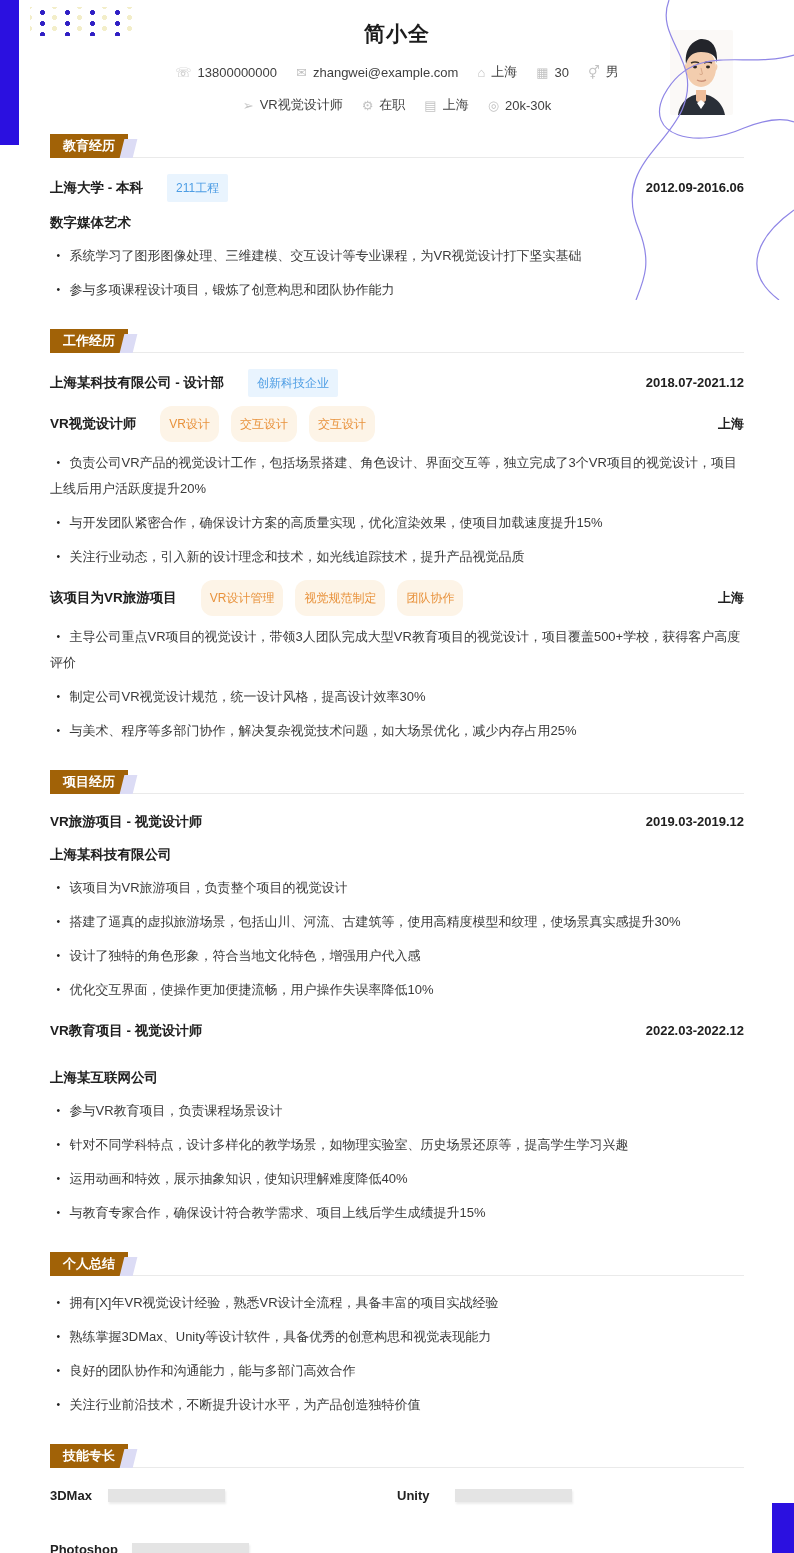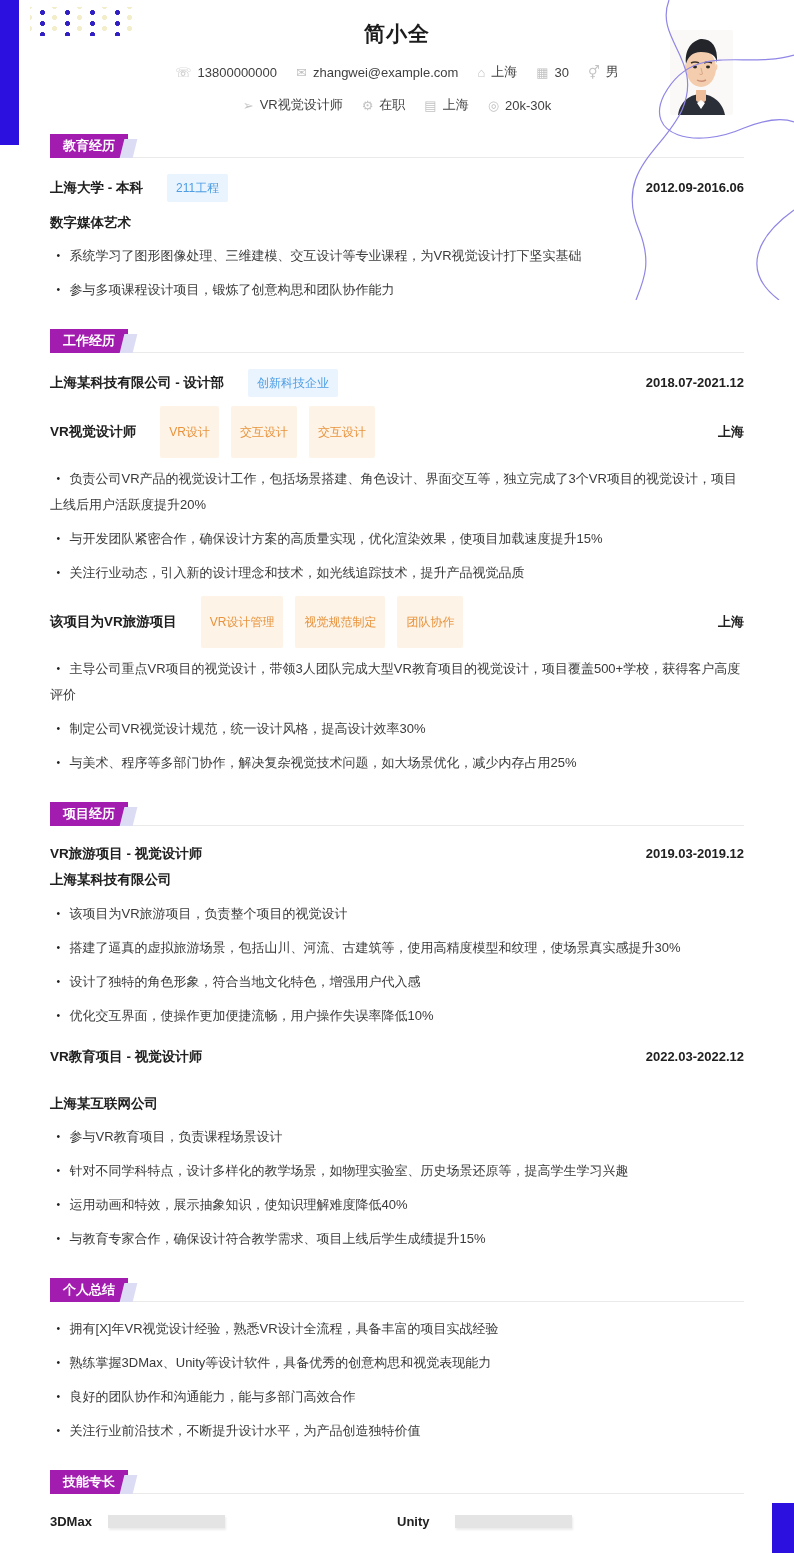--- a/index.html
+++ b/index.html
@@ -18,31 +18,31 @@
   
   .name{padding-top:20px;text-align:center;font-size:21px;font-weight:700;color:#1c1c1c;letter-spacing:1px;}
   .contact-row{display:flex;justify-content:center;align-items:center;gap:7px;margin-top:15px;font-size:13px;color:#3f3f3f;}
   .contact-row .item{display:flex;align-items:center;gap:6px;margin:0 6px;}
   .cicon{color:#c2c2c2;font-size:13px;line-height:1;}
   .photo{position:absolute;left:670px;top:30px;width:63px;height:85px;overflow:hidden;border-radius:2px;z-index:2;}
 
   
   .content{padding:0 50px;}
   .section-head{position:relative;border-bottom:1px solid #eaeaea;height:23px;}
-  .badge{position:absolute;left:0;bottom:-1px;background:#a21caf;color:#fff;font-size:13px;font-weight:700;
+  .badge{position:absolute;left:0;bottom:-1px;background:#a16207;color:#fff;font-size:13px;font-weight:700;
     padding:4px 13px;line-height:16px;z-index:1;}
   .badge::after{content:"";position:absolute;right:-7px;top:5px;width:13px;height:19px;background:#dcdcf5;
     transform:skewX(-14deg);z-index:-1;}
 
   .entry-line{display:flex;justify-content:space-between;align-items:center;margin-top:16px;line-height:24px;}
   .entry-left{display:flex;align-items:center;gap:24px;}
   .b{font-weight:700;color:#202020;font-size:13.5px;}
   .date{font-weight:700;color:#202020;font-size:13px;white-space:nowrap;}
   .tag-blue{background:#e9f4fe;color:#4d9de4;font-size:12px;padding:2px 9px;border-radius:2px;}
-  .tag-orange{background:#fdf4e7;color:#e8923c;font-size:12px;padding:14px 9px;border-radius:2px;}
+  .tag-orange{background:#fdf4e7;color:#e8923c;font-size:12px;padding:6px 9px;border-radius:12px;}
   .tags{display:flex;gap:12px;}
 
   .bullets{margin-top:6px;}
   .bullet{font-size:13px;color:#3a3a3a;line-height:26px;margin:8px 0;}
   .bullet .dot{display:inline-block;margin:0 9px 0 6px;color:#222;transform:scale(.8);}
 
   
   .skills-grid{display:grid;grid-template-columns:1fr 1fr;row-gap:39px;margin-top:20px;}
   .skill{display:flex;align-items:center;}
   .skill-name{font-size:13px;font-weight:700;color:#222;min-width:44px;}
@@ -207,21 +207,21 @@
     <div class="section mt-sec">
       <div class="section-head">
         <span class="badge">项目经历</span>
       </div>
 
       <div>
         <div class="entry-line">
           <span class="b">VR旅游项目 - 视觉设计师</span>
           <span class="date">2019.03-2019.12</span>
         </div>
-        <div class="entry-line" style="margin-top:3px;font-family:Liberation Mono, monospace;">
+        <div class="entry-line" style="margin-top:9px;">
           <span class="b">上海某科技有限公司</span>
         </div>
         <div class="bullets">
           <div class="bullet"><span class="dot">•</span><span>该项目为VR旅游项目，负责整个项目的视觉设计</span></div>
           <div class="bullet"><span class="dot">•</span><span>搭建了逼真的虚拟旅游场景，包括山川、河流、古建筑等，使用高精度模型和纹理，使场景真实感提升30%</span></div>
           <div class="bullet"><span class="dot">•</span><span>设计了独特的角色形象，符合当地文化特色，增强用户代入感</span></div>
           <div class="bullet"><span class="dot">•</span><span>优化交互界面，使操作更加便捷流畅，用户操作失误率降低10%</span></div>
         </div>
       </div>
 

